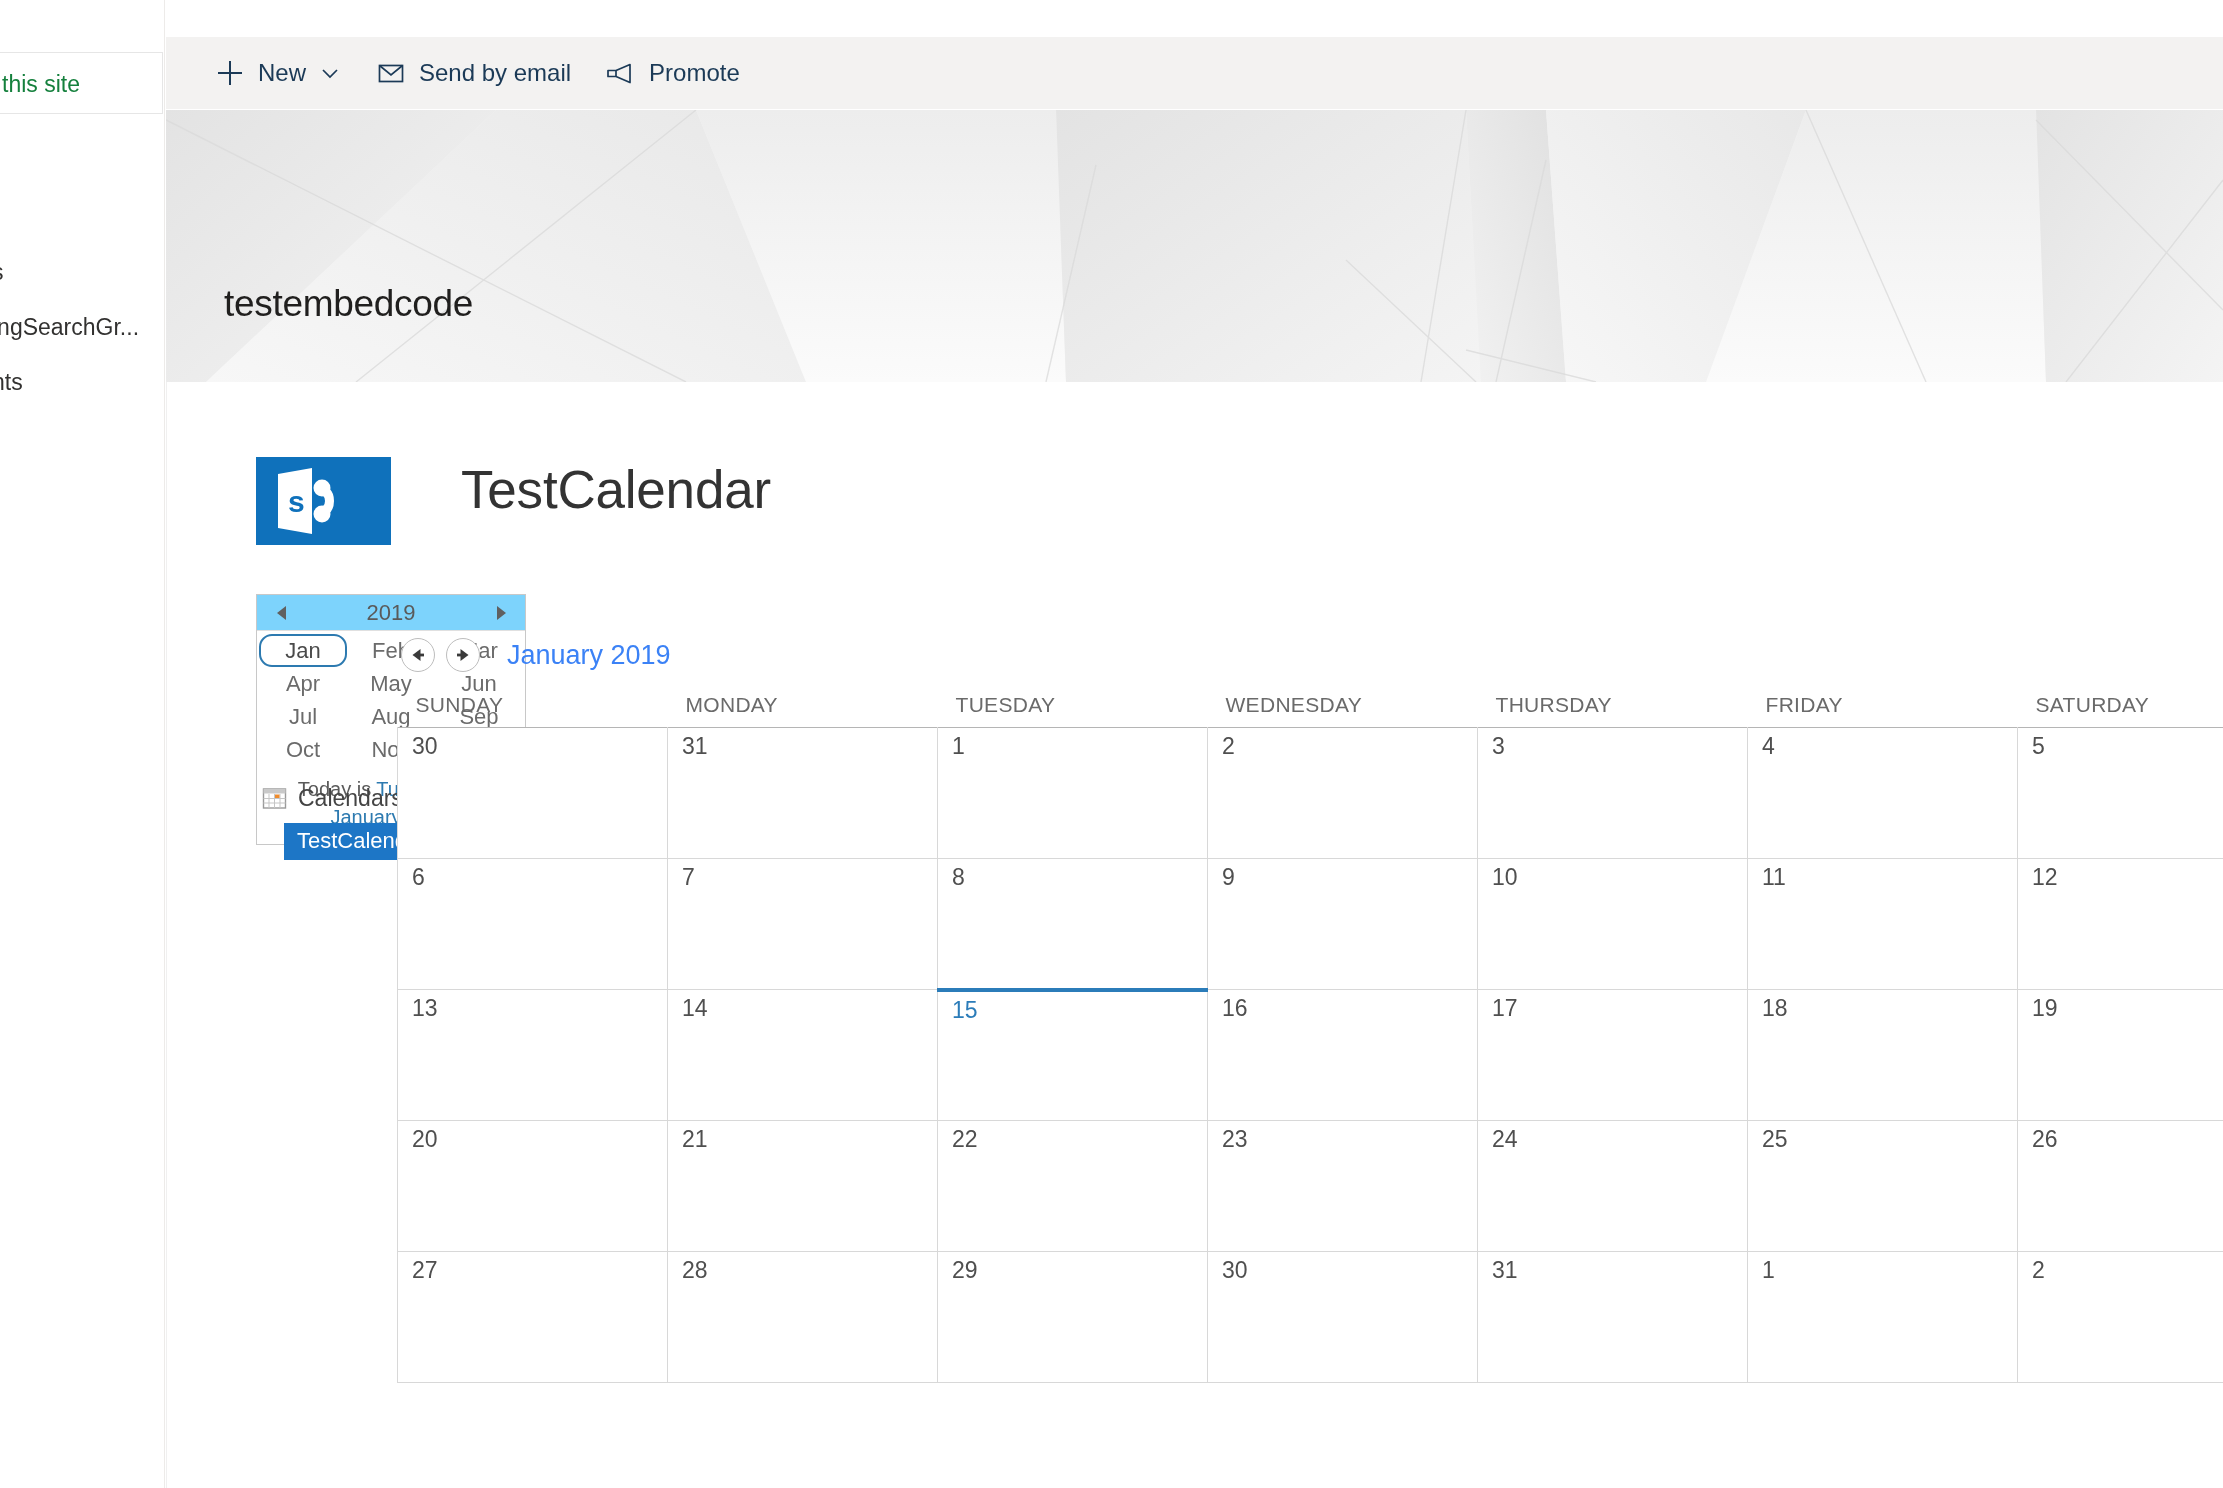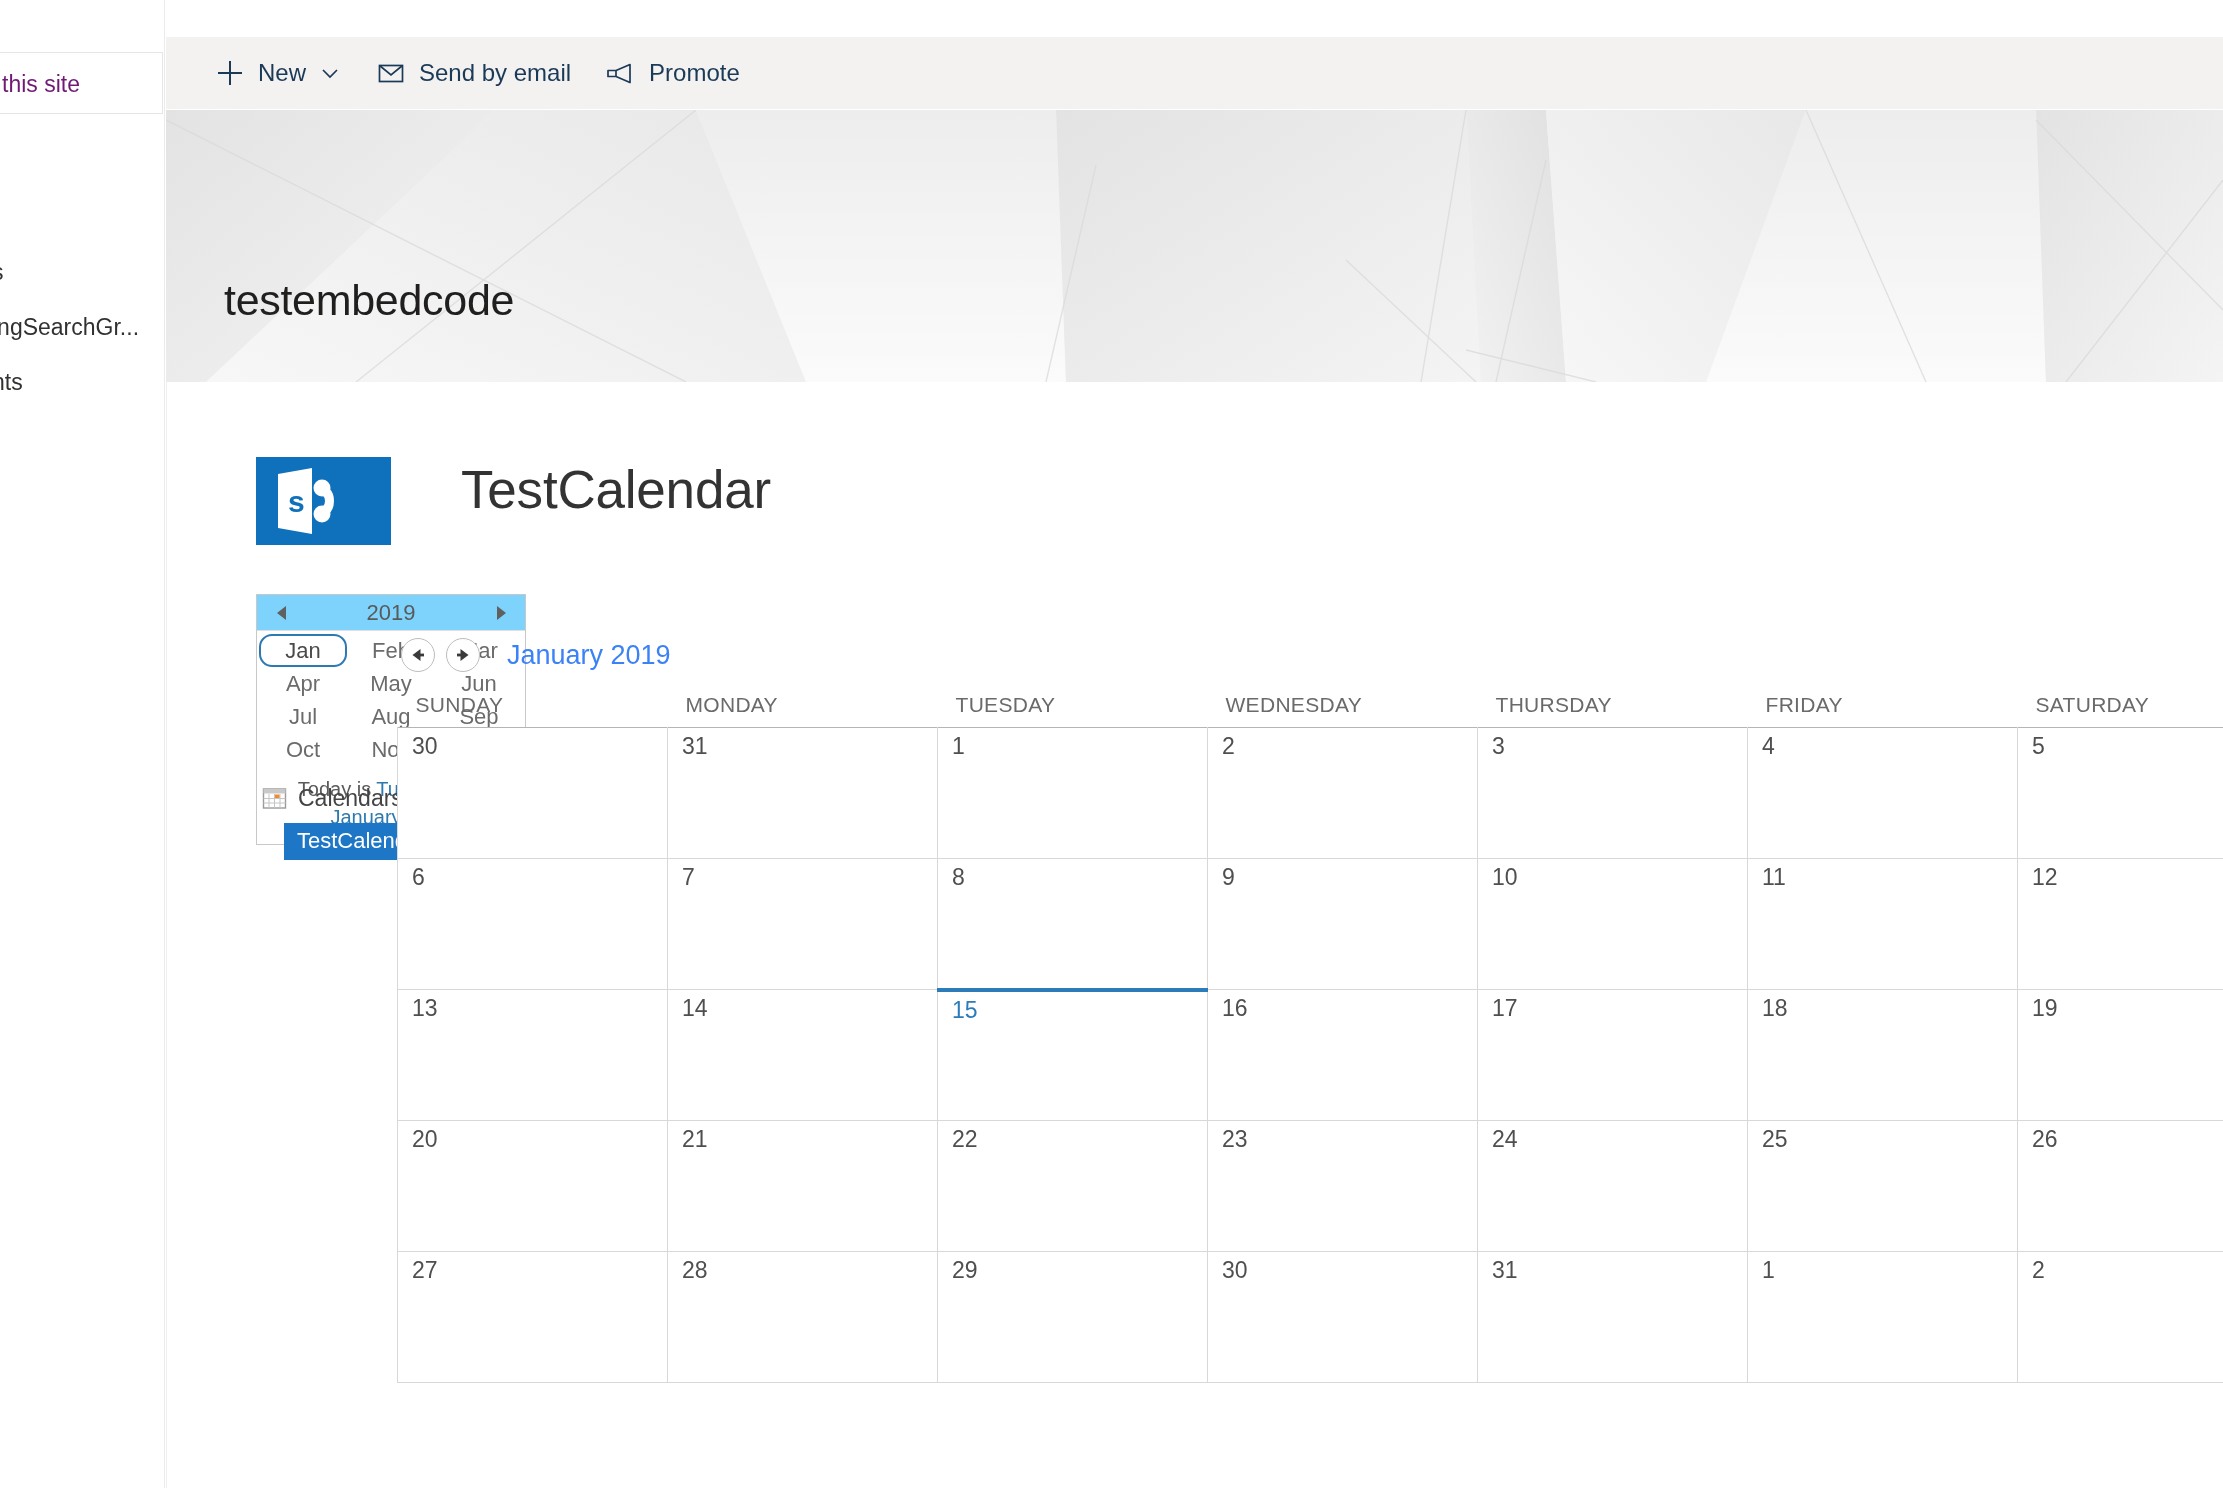--- a/index.html
+++ b/index.html
@@ -41,21 +41,21 @@
     height: 62px;
     border: 1px solid #e6e6e6;
     border-left: none;
     background: #ffffff;
   }
   .rail-searchbox span {
     position: absolute;
     left: 122px;
     top: 18px;
     font-size: 23px;
-    color: #701a75;
+    color: #15803d;
     white-space: nowrap;
   }
   .rail-nav { position: absolute; left: 0; top: 245px; width: 165px; }
   .rail-item {
     height: 55px;
     line-height: 55px;
     font-size: 23px;
     color: #323130;
     white-space: nowrap;
     overflow: hidden;
@@ -105,21 +105,21 @@
     width: 2057px;
     height: 272px;
     overflow: hidden;
     background: #eeeeee;
   }
   .hero svg { display: block; width: 100%; height: 100%; }
   .hero-title {
     position: absolute;
     left: 58px;
     bottom: 57px;
-    font-size: 43px;
+    font-size: 37px;
     font-weight: 300;
     color: #201f1e;
     letter-spacing: -0.3px;
     white-space: nowrap;
   }
 
   
   .content {
     position: absolute;
     left: 166px;

